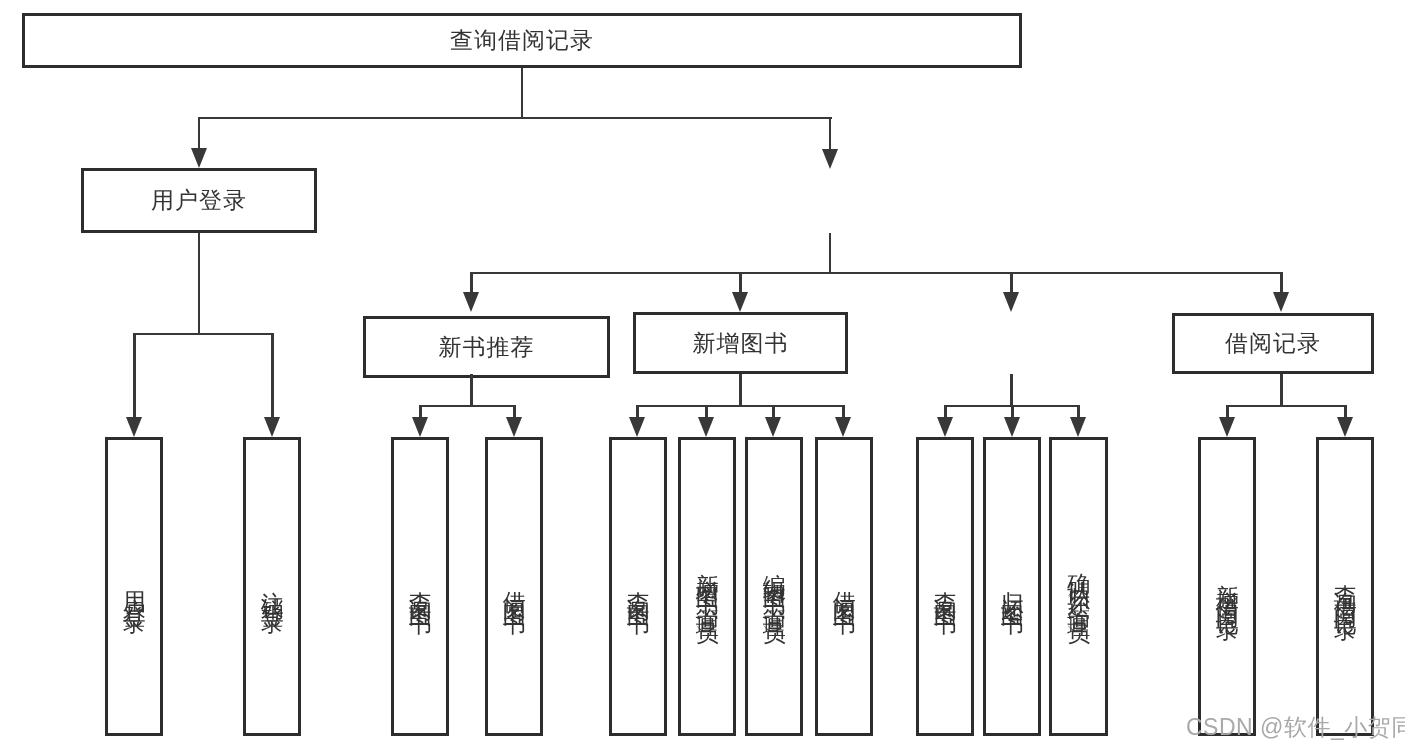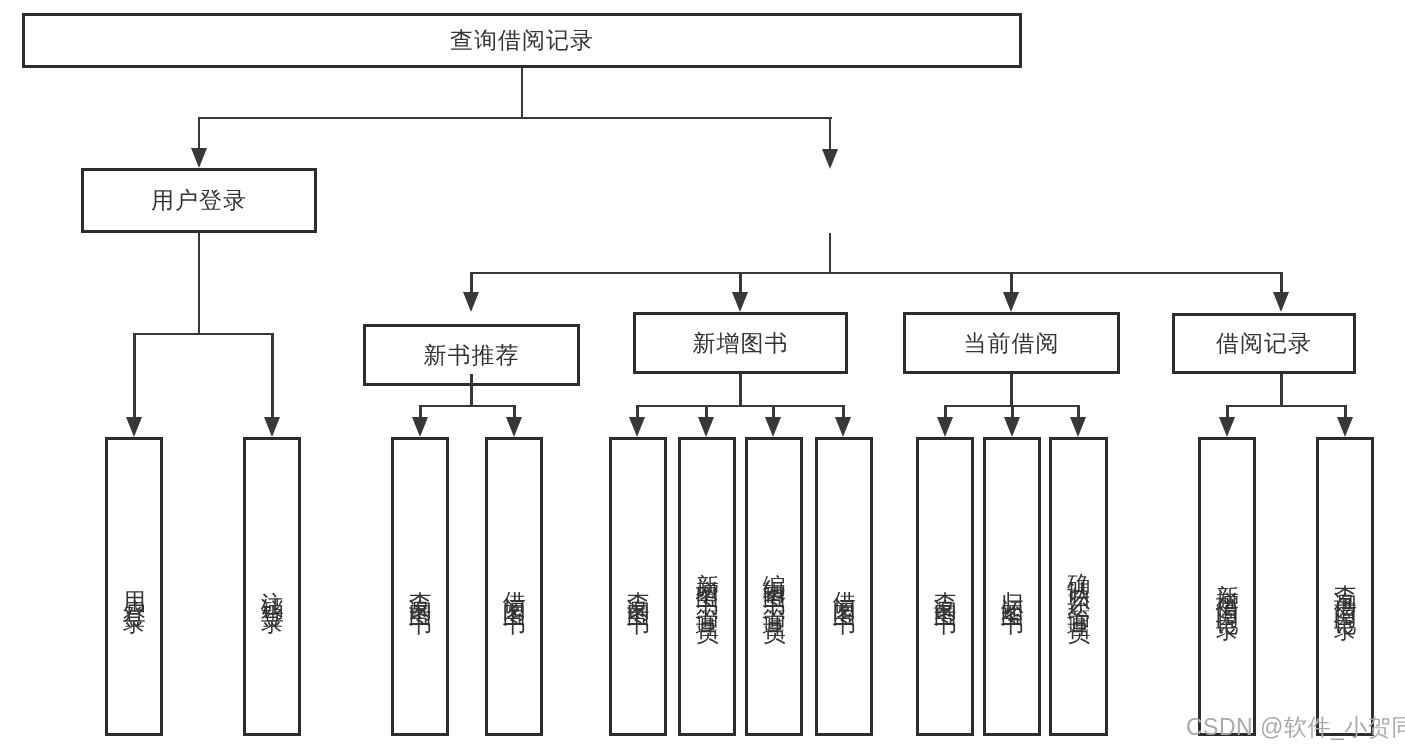--- a/index.html
+++ b/index.html
@@ -50,30 +50,27 @@
 <div class="canvas">
 
   <div class="bx hb" style="left:22px;top:13px;width:1000px;height:55px">
     <span>查询借阅记录</span>
   </div>
 
   <div class="bx hb" style="left:81px;top:168px;width:236px;height:65px">
     <span>用户登录</span>
   </div>
 
-  <div class="bx hb" style="left:363px;top:324px;width:217px;height:62px">
+  <div class="bx hb" style="left:363px;top:316px;width:247px;height:62px">
     <span>新书推荐</span>
   </div>
   <div class="bx hb" style="left:633px;top:312px;width:215px;height:62px">
     <span>新增图书</span>
   </div>
-  <div class="bx hb" style="left:903px;top:312px;width:217px;height:62px">
-    <span>当前借阅</span>
-  </div>
-  <div class="bx hb" style="left:1172px;top:313px;width:184px;height:61px">
+  <div class="bx hb" style="left:1172px;top:313px;width:202px;height:61px">
     <span>借阅记录</span>
   </div>
 
   <div class="bx vb" style="left:105px">
     <span class="vt">用户登录</span>
   </div>
   <div class="bx vb" style="left:243px">
     <span class="vt">注销登录</span>
   </div>
 

